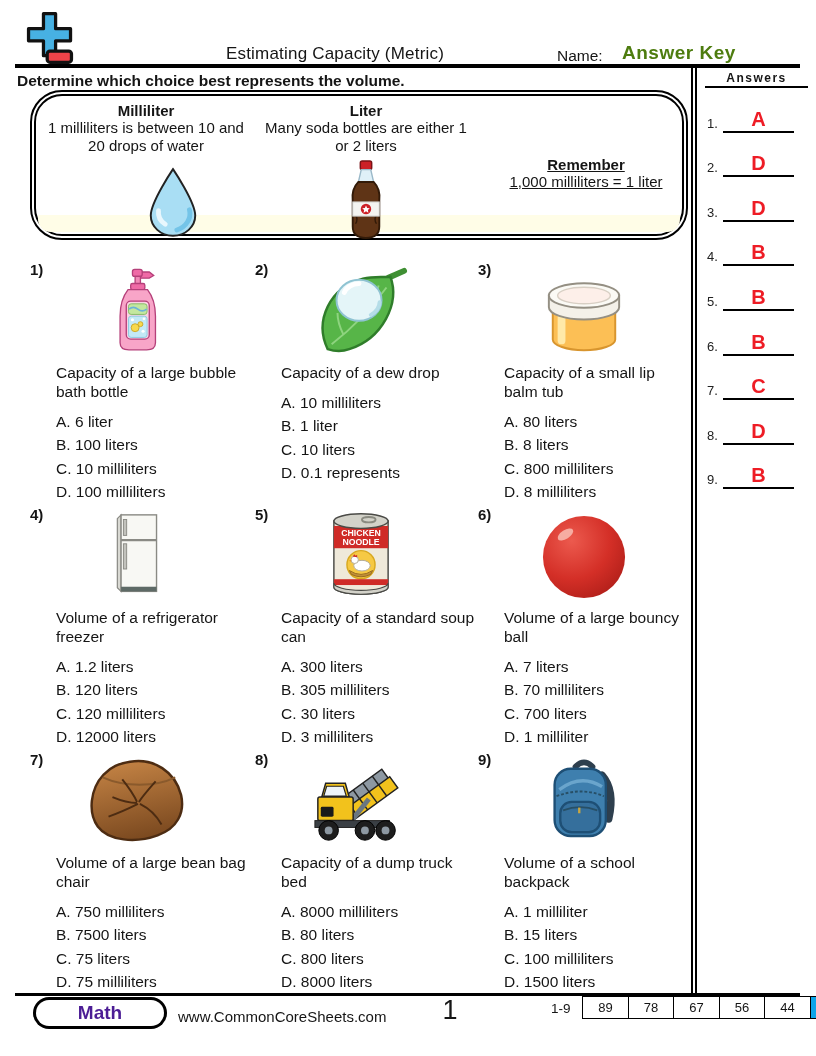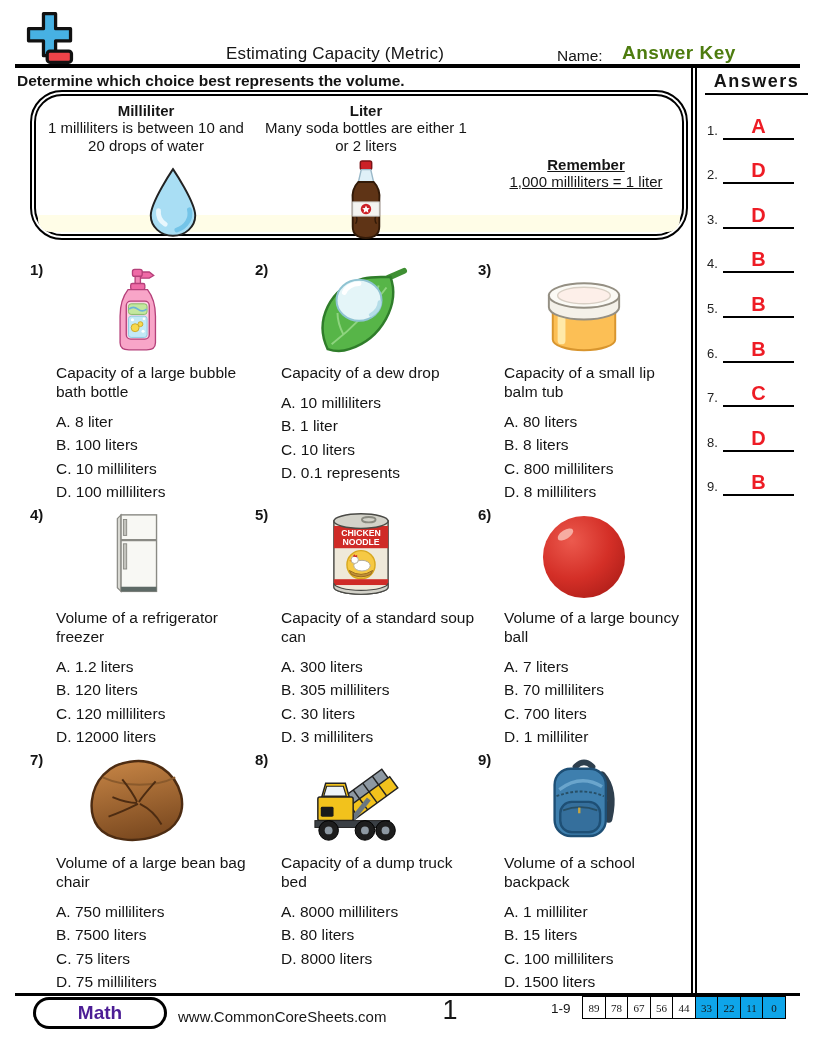--- a/index.html
+++ b/index.html
@@ -14,21 +14,21 @@
            font-size:17px; letter-spacing:.2px; }
   .name-label { position:absolute; left:557px; top:47px; font-size:15.5px; }
   .name-value { position:absolute; left:622px; top:42px; font-size:19px; font-weight:bold;
                 color:#4d7c0f; letter-spacing:.5px; }
   .header-rule { position:absolute; left:15px; top:64px; width:785px; height:4px; background:#000; }
   .instruction { position:absolute; left:17px; top:72px; font-size:15.5px; font-weight:bold;text-align:center; }
 
   
   .answers-col { position:absolute; left:691px; top:68px; width:125px; height:925px;
                  border-left:6px double #000; }
-  .answers-title { margin:3px 8px 0 8px; text-align:center; font-size:18px; font-weight:bold;
+  .answers-title { margin:3px 8px 0 8px; text-align:center; font-size:12px; font-weight:bold;
                    letter-spacing:1.5px; border-bottom:2.5px solid #000; padding-bottom:1px; }
   .ans-item { height:44.6px; display:flex; align-items:flex-end; margin:0 22px 0 10px; }
   .ans-num { font-size:13px; color:#222; width:16px; padding-bottom:2px; }
   .ans-line { flex:1; text-align:center; border-bottom:2px solid #000;
               font-size:20px; font-weight:bold; color:#ee1c25; padding-bottom:1px; line-height:22px; }
 
   
   .info-box { position:absolute; left:30px; top:90px; width:658px; height:150px;
               border:6px double #000; border-radius:32px; }
   .info-strip { position:absolute; left:2px; right:2px; bottom:2px; height:17px;
@@ -54,23 +54,23 @@
   .footer-rule { position:absolute; left:15px; top:993px; width:785px; height:3px; background:#000; }
   .math-badge { position:absolute; left:33px; top:997px; width:134px; height:32px;
                 background:#000; border-radius:16px; }
   .math-badge .pill { position:absolute; inset:3px; background:#fff; border-radius:13px;
                       display:flex; align-items:center; justify-content:center;
                       font-size:19px; font-weight:bold; color:#4c1d95; }
   .website { position:absolute; left:178px; top:1008px; font-size:15px; }
   .page-num { position:absolute; left:425px; top:995px; width:50px; text-align:center; font-size:27px; }
   .range-label { position:absolute; left:551px; top:1001px; font-size:13.5px; }
   .score-grid { position:absolute; left:582px; top:996px; display:flex; }
-  .score-cell { width:24px; height:23px; border:1.5px solid #000; margin-left:-1.5px;
+  .score-cell { width:47px; height:23px; border:1.5px solid #000; margin-left:-1.5px;
                 display:flex; align-items:center; justify-content:center;
-                font-size:11px; background:#fff;font-family:Liberation Serif, serif; }
+                font-size:13px; background:#fff; }
   .score-cell:first-child { margin-left:0; }
   .score-cell.hl { background:#0ea5e9; }
 </style>
 </head>
 <body>
 
 <div class="page">
 
   <div class="logo">
     <svg width="56" height="56" viewBox="0 0 58 60">
@@ -179,21 +179,21 @@
           <rect x="17.5" y="54" width="21" height="24" rx="3" fill="#c3e9f6" stroke="#85c9e0"></rect>
           <circle cx="25" cy="67" r="4.5" fill="#f7d94c" stroke="#c9a424"></circle>
           <circle cx="31" cy="63" r="2.8" fill="#f7d94c" stroke="#c9a424"></circle>
           <circle cx="22" cy="58" r="1.8" fill="#fff"></circle>
             <circle cx="34" cy="71" r="1.8" fill="#fff"></circle>
             <circle cx="35" cy="57" r="1.5" fill="#fff"></circle>
         </svg>
       </div>
       <div class="q-text">Capacity of a large bubble bath bottle</div>
       <div>
-        <div class="q-opt">A. 8 liter</div>
+        <div class="q-opt">A. 6 liter</div>
         <div class="q-opt">B. 100 liters</div>
         <div class="q-opt">C. 10 milliliters</div>
         <div class="q-opt">D. 100 milliliters</div>
       </div>
     </div>
 
     <div class="q">
       <div class="q-num">2)</div>
       <div class="q-fig">
         <svg width="94" height="88" viewBox="0 0 96 88">
@@ -364,20 +364,21 @@
           <circle cx="56" cy="76" r="10" fill="#1d1d1d" stroke="#000"></circle>
             <circle cx="56" cy="76" r="4" fill="#8d98a2"></circle>
           <circle cx="77" cy="76" r="10" fill="#1d1d1d" stroke="#000"></circle>
             <circle cx="77" cy="76" r="4" fill="#8d98a2"></circle>
         </svg>
       </div>
       <div class="q-text">Capacity of a dump truck bed</div>
       <div>
         <div class="q-opt">A. 8000 milliliters</div>
         <div class="q-opt">B. 80 liters</div>
+        <div class="q-opt">C. 800 liters</div>
         <div class="q-opt">D. 8000 liters</div>
       </div>
     </div>
 
     <div class="q">
       <div class="q-num">9)</div>
       <div class="q-fig">
         <svg width="74" height="90" viewBox="0 0 78 92">
           <path d="M30 11 Q39 2 48 11" stroke="#2e3f4e" stroke-width="6" fill="none" stroke-linecap="round"></path>
           <path d="M58 20 Q72 36 65 66" stroke="#2e3f4e" stroke-width="8" fill="none" stroke-linecap="round"></path>

